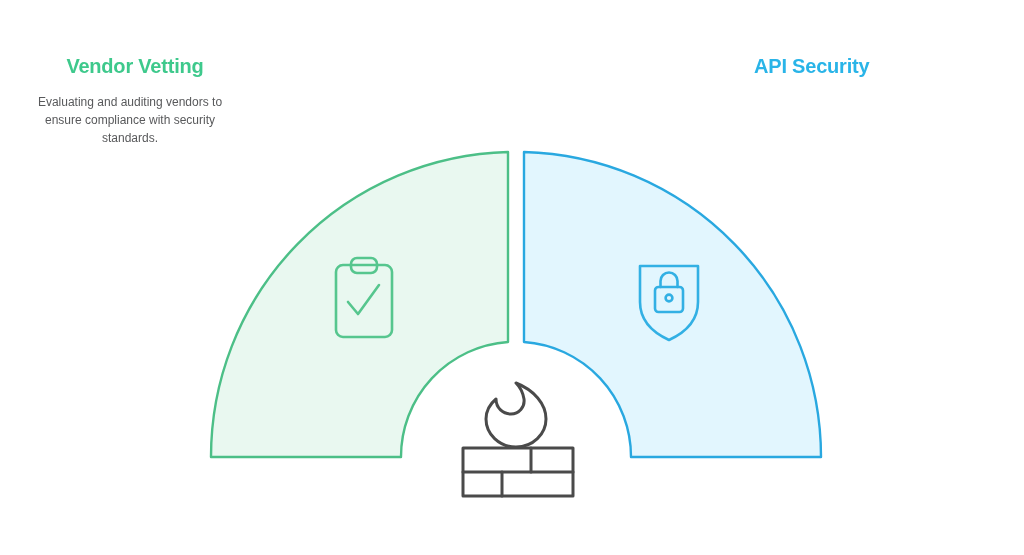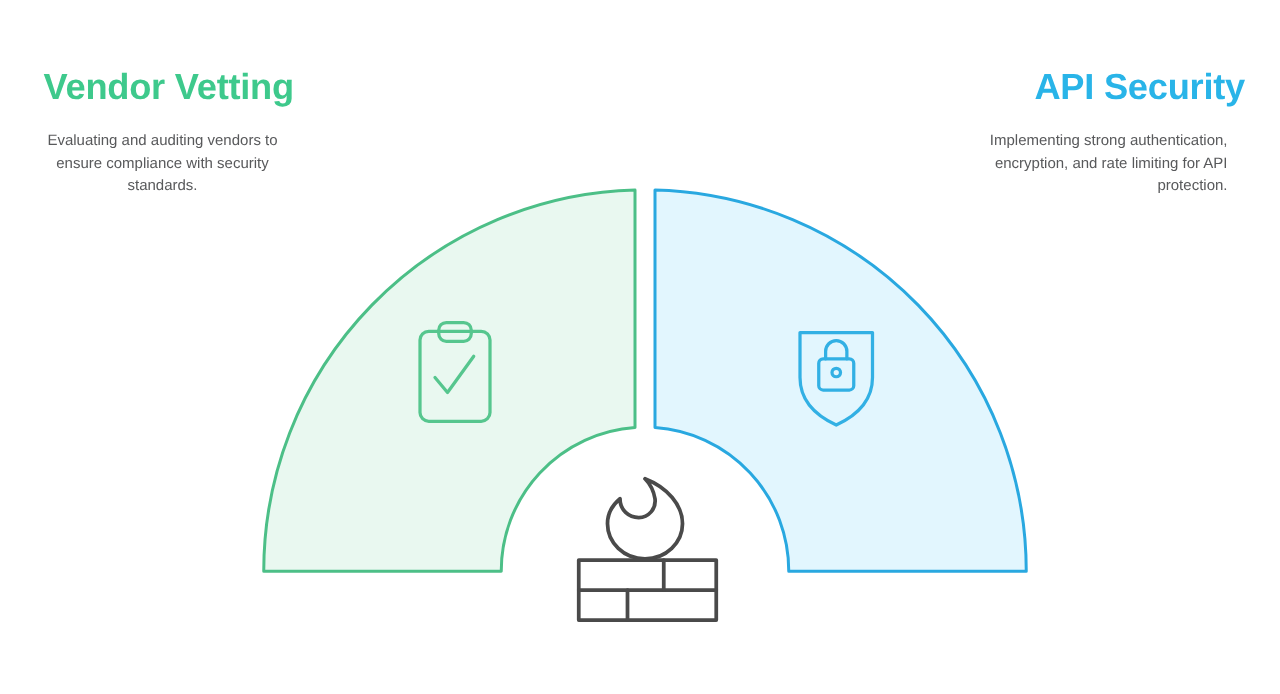--- a/index.html
+++ b/index.html
@@ -26,27 +26,27 @@
   .panel {
     position: absolute;
     width: 270px;
   }
   .panel-left {
     left: 0px;
     top: 55px;
     text-align: center;
   }
   .panel-right {
-    left: 726px;
+    left: 754px;
     top: 55px;
-    text-align: right;
+    text-align: left;
   }
 
   .panel-title {
-    font-size: 29px;
+    font-size: 20px;
     font-weight: bold;
     letter-spacing: -0.2px;
     line-height: 1.1;
     margin: 0 0 16px 0;
   }
   .panel-title.green { color: #3ec98c; }
   .panel-title.blue  { color: #29b4e8; }
 
   .panel-desc {
     font-size: 12px;
@@ -133,16 +133,15 @@
     </g>
   </svg>
 
   <div class="panel panel-left">
     <h2 class="panel-title green">Vendor Vetting</h2>
     <p class="panel-desc">Evaluating and auditing vendors to ensure compliance with security standards.</p>
   </div>
 
   <div class="panel panel-right">
     <h2 class="panel-title blue">API Security</h2>
-    <p class="panel-desc">Implementing strong authentication, encryption, and rate limiting for API protection.</p>
   </div>
 
 </div>
 
 </body></html>

